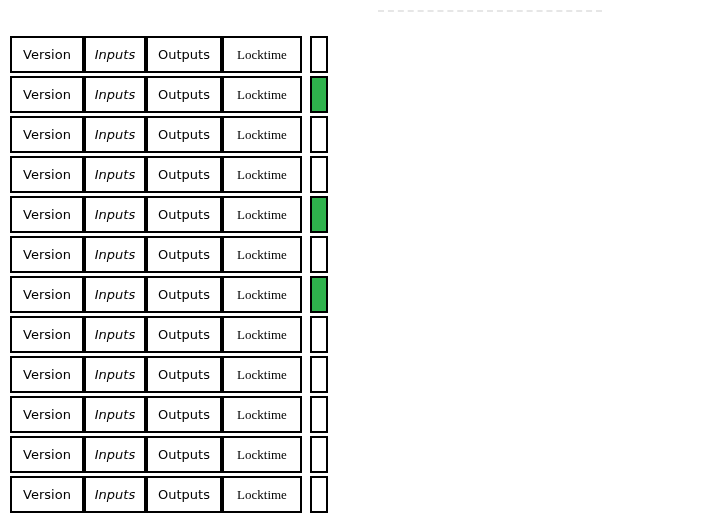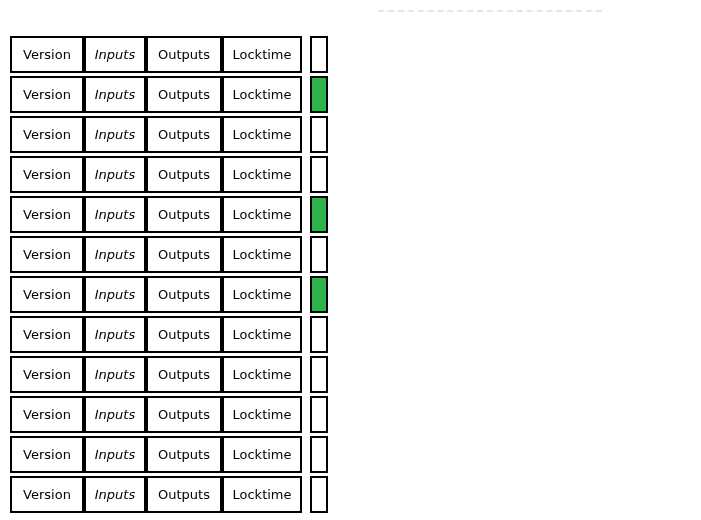--- a/index.html
+++ b/index.html
@@ -58,21 +58,21 @@
     display: flex;
     align-items: center;
     justify-content: center;
     font-size: 13px;
     line-height: 1;
     white-space: nowrap;
   }
   .cell-version  { width: 74px; }
   .cell-inputs   { width: 62px; font-style: italic; }
   .cell-outputs  { width: 76px; }
-  .cell-locktime { width: 80px; }
+  .cell-locktime { width: 80px; font-family: Liberation Serif, serif; }
   .indicator {
     box-sizing: border-box;
     width: 18px;
     margin-left: 8px;
     border: 2px solid #000000;
     background: #ffffff;
   }
 </style>
 </head>
 <body>

